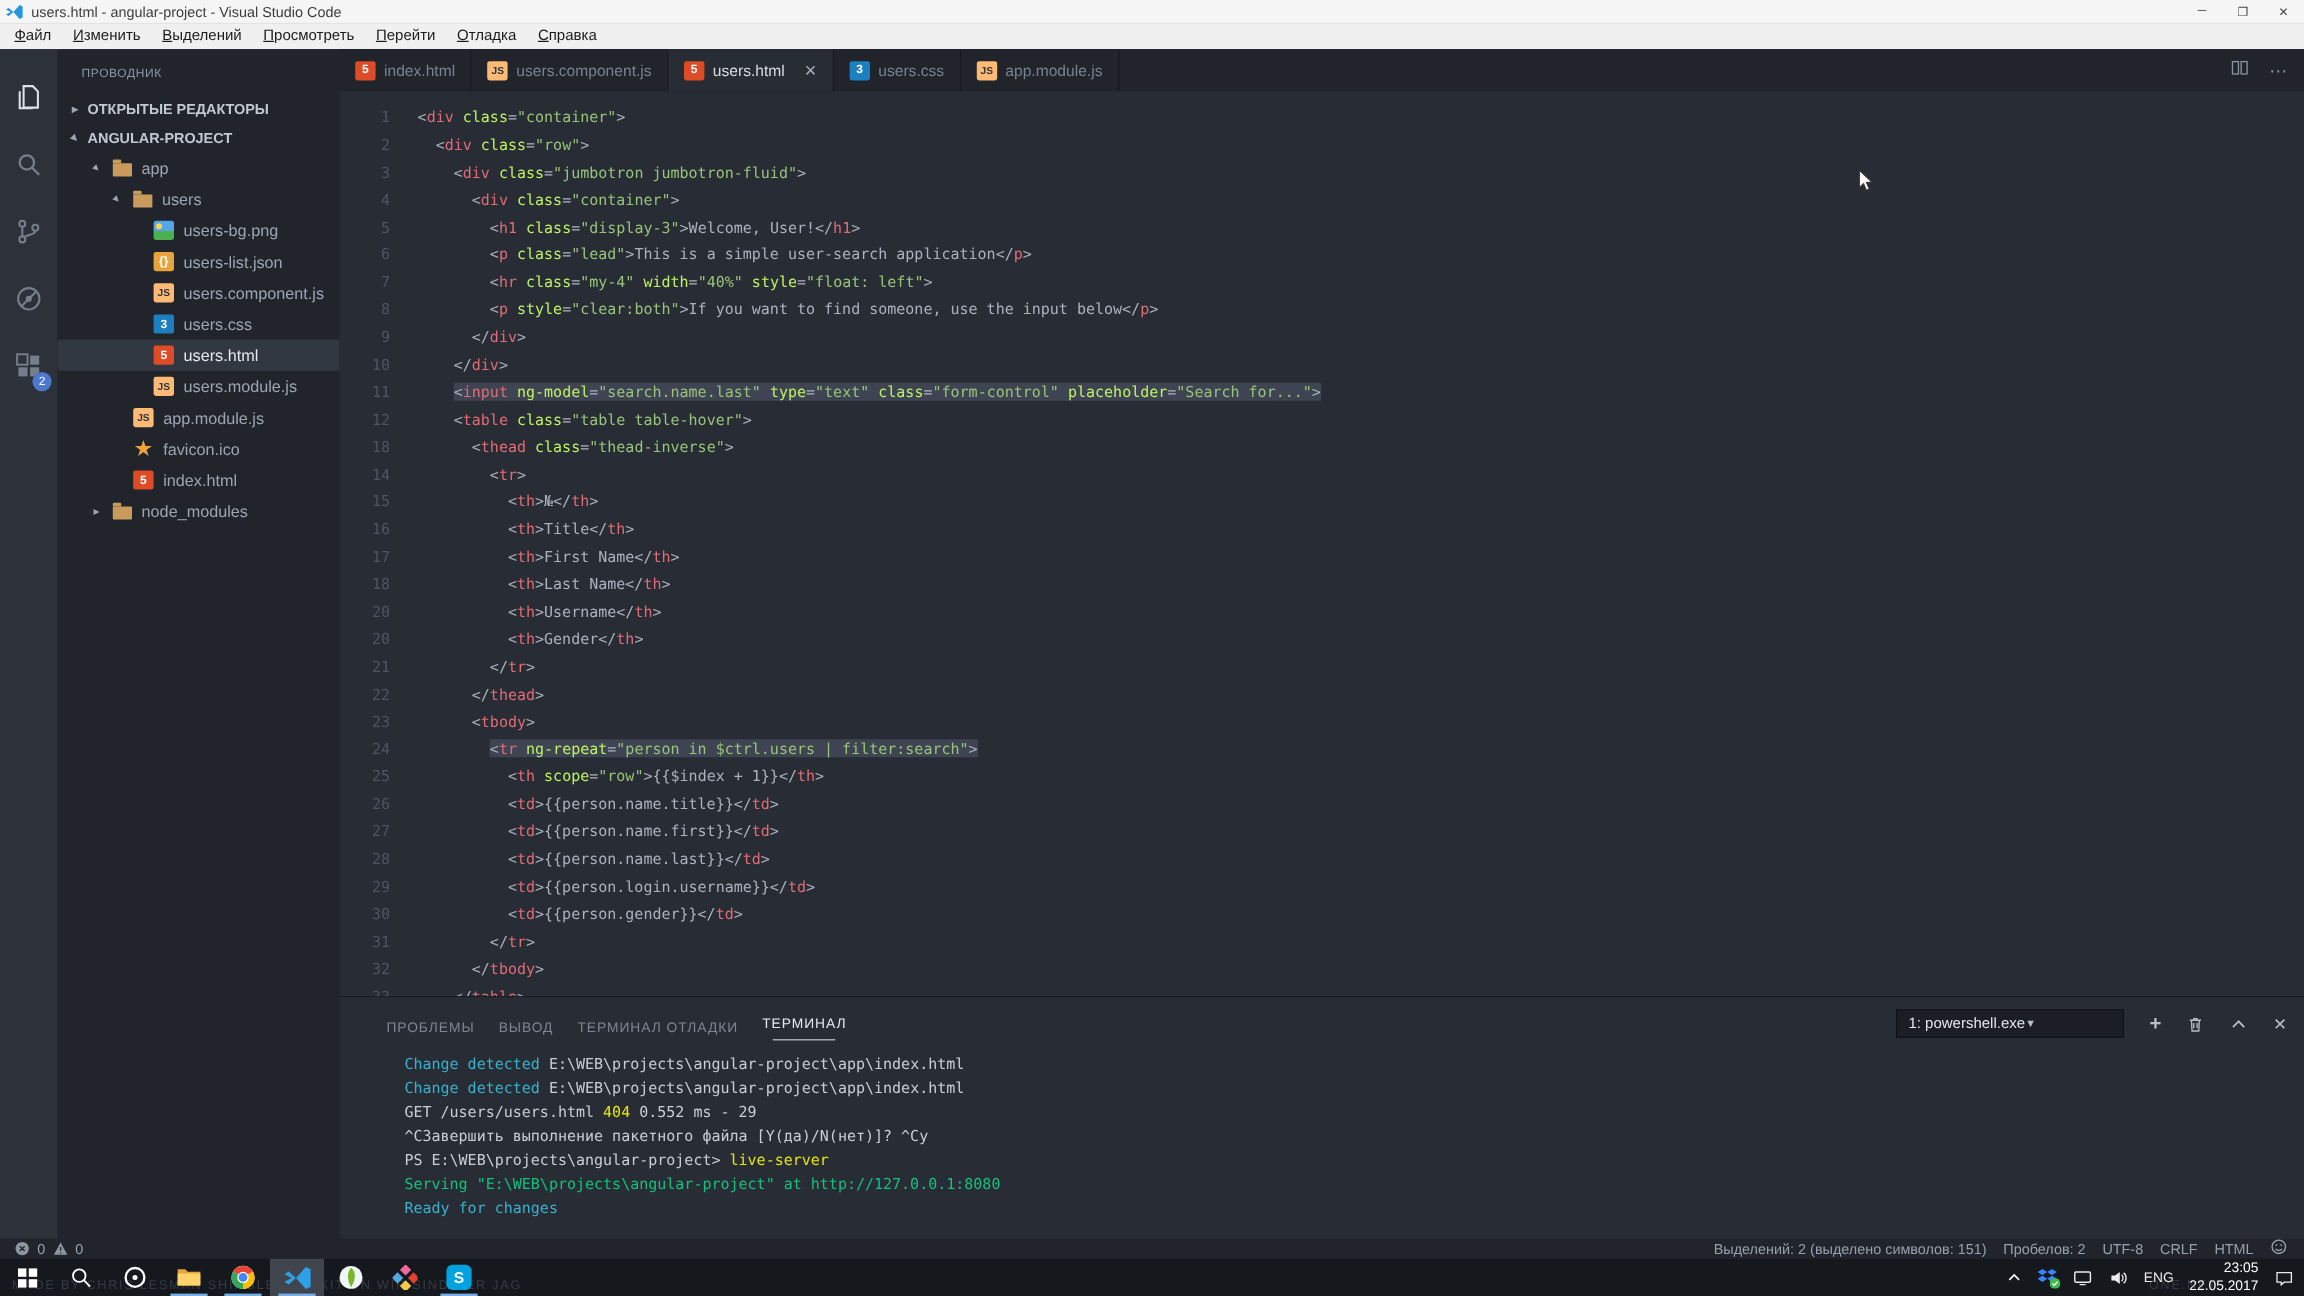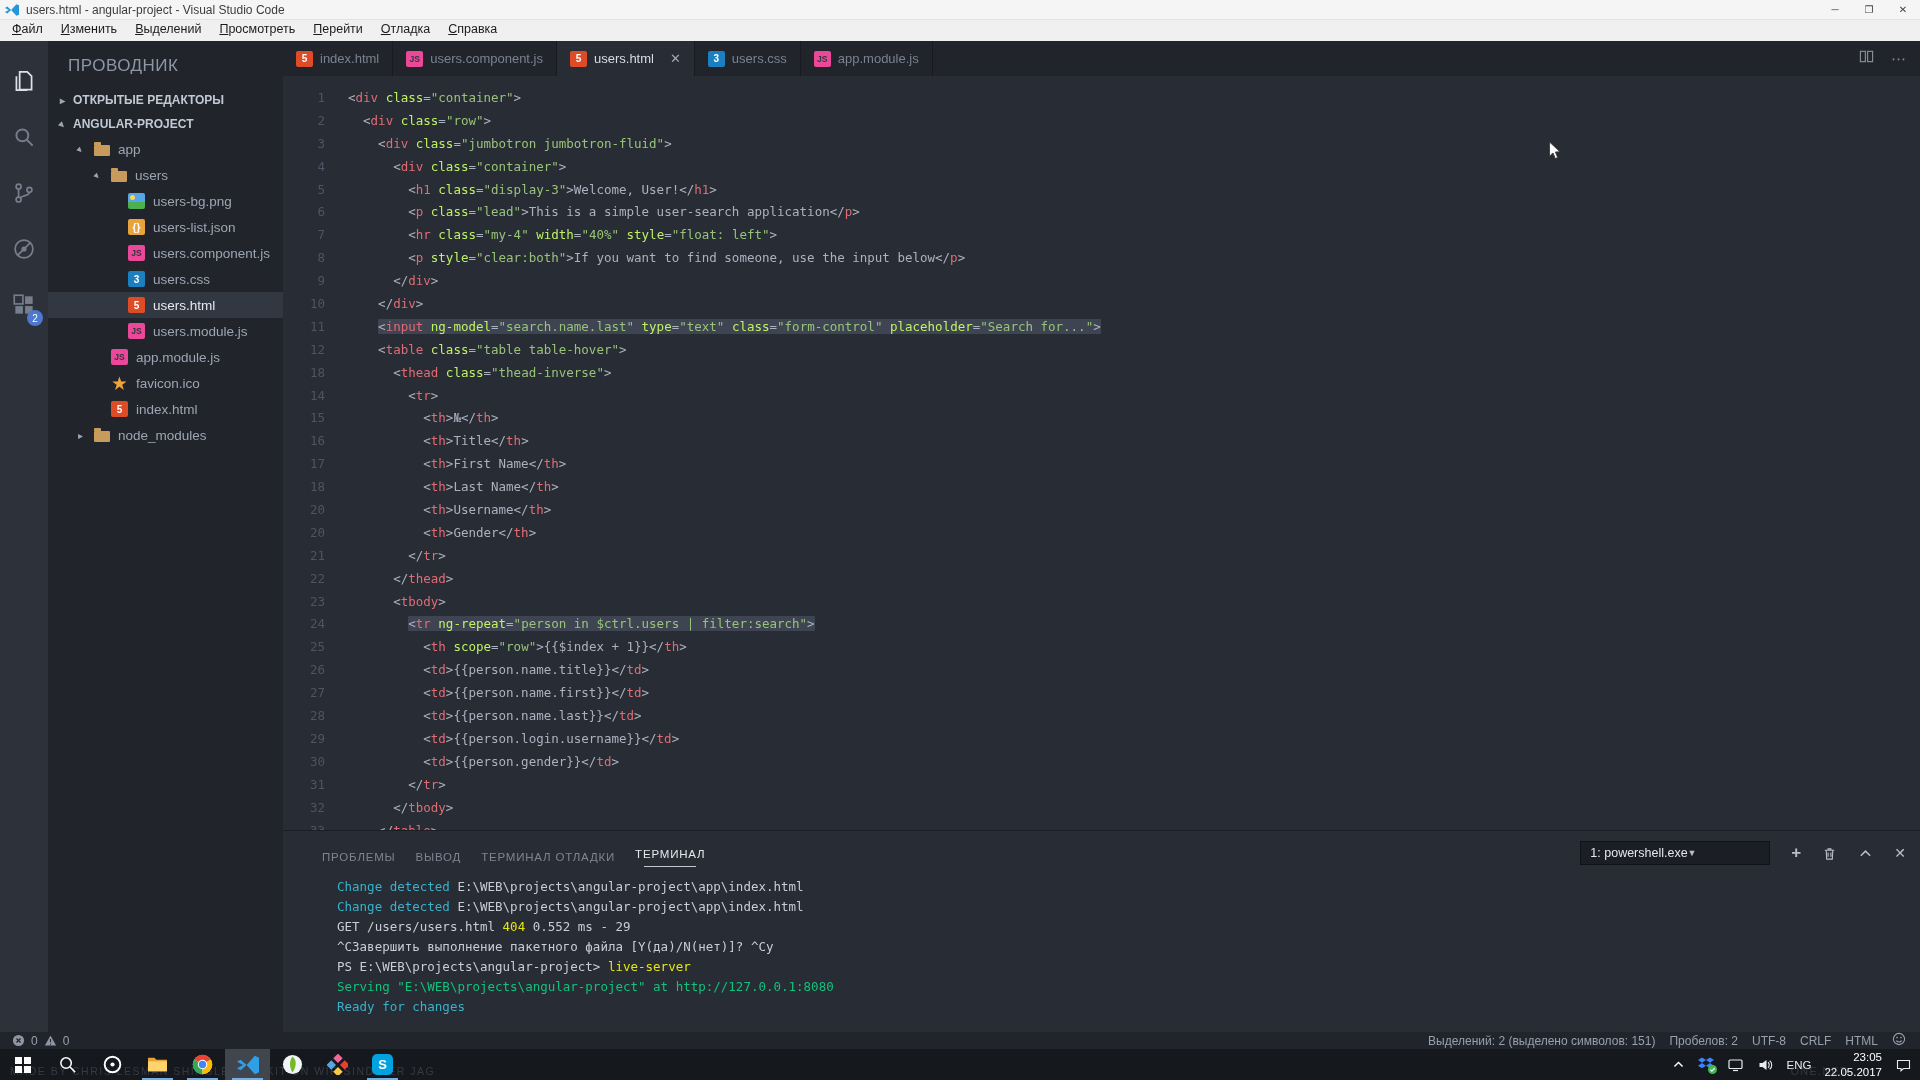--- a/index.html
+++ b/index.html
@@ -25,33 +25,33 @@
   .activitybar{width:48px;background:#2c313a;display:flex;flex-direction:column;
     align-items:center;padding-top:12px;flex:none}
   .act-slot{width:48px;height:56px;display:flex;align-items:center;justify-content:center;
     color:#767e8c;position:relative}
   .act-slot.active{color:#dde1e8}
   .act-slot svg{width:26px;height:26px}
   .act-badge{position:absolute;right:5px;bottom:7px;width:16px;height:16px;border-radius:50%;
     background:#4d78cc;color:#fff;font-size:10px;display:flex;align-items:center;justify-content:center}
 
   .sidebar{width:235px;background:#21252b;color:#9da5b4;flex:none;overflow:hidden}
-  .sb-title{padding:15px 0 10px 20px;font-size:17px;letter-spacing:.5px;color:#8d96a5}
+  .sb-title{padding:15px 0 10px 20px;font-size:10px;letter-spacing:.5px;color:#8d96a5}
   .sb-section{height:24px;display:flex;align-items:center;font-weight:bold;font-size:12px;
     color:#c3c9d4;padding-left:9px;gap:5px}
   .tw{display:inline-block;width:11px;font-size:10px;color:#9da5b4;text-align:center;flex:none}
   .tw.exp{transform:rotate(45deg)}
   .tree-item{height:26px;display:flex;align-items:center;font-size:13.5px;gap:8px}
   .tree-item.selected{background:#323842;color:#e4e8ef}
 
   .fi{width:17px;height:16px;border-radius:2px;display:inline-flex;align-items:center;
     justify-content:center;font-size:8.5px;font-weight:bold;flex:none;
     font-family:"Liberation Sans",sans-serif}
   .fi-html{background:#dd4c27;color:#fff;font-size:10px}
-  .fi-js{background:#ec4899;color:#33363d}
+  .fi-js{background:#fdba74;color:#33363d}
   .fi-css{background:#1c7fc0;color:#fff;font-size:10px}
   .fi-json{background:#e8a33d;color:#fff;font-size:10px}
   .fi-image{background:linear-gradient(180deg,#55a6e8 0 55%,#4caf50 55% 100%);position:relative}
   .fi-image::after{content:"";position:absolute;width:5px;height:5px;border-radius:50%;
     background:#ffd54f;top:2px;left:2px}
   .fi-star{background:transparent;color:#f0a33c;font-size:16px}
   .fi-folder{background:#c89a5c;height:11px;width:16px;border-radius:1px;position:relative;margin-top:3px}
   .fi-folder::before{content:"";position:absolute;top:-3px;left:0;width:7px;height:3px;
     background:#c89a5c;border-radius:1px 1px 0 0}
 

